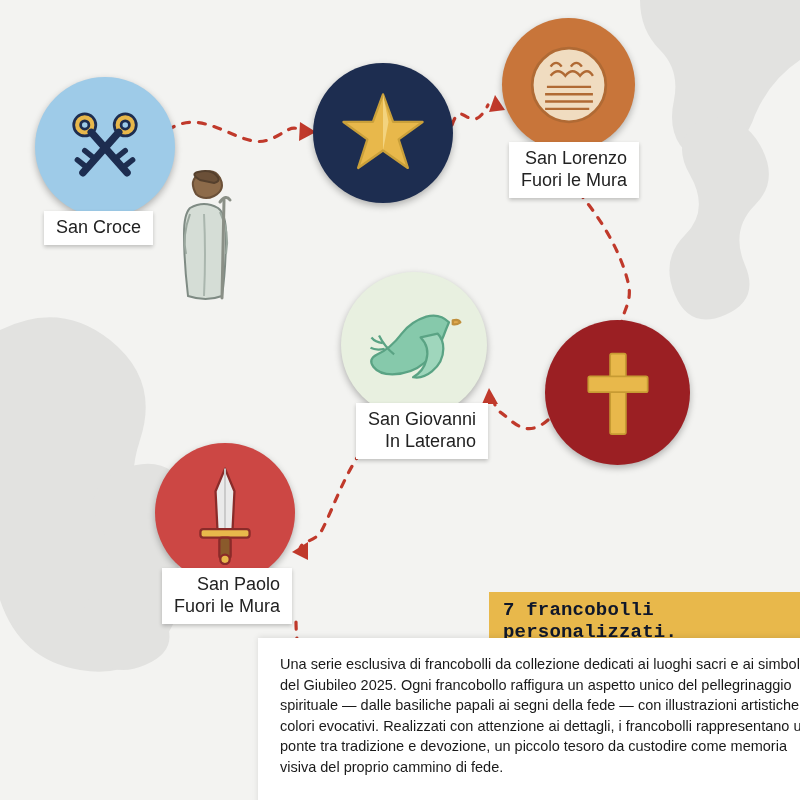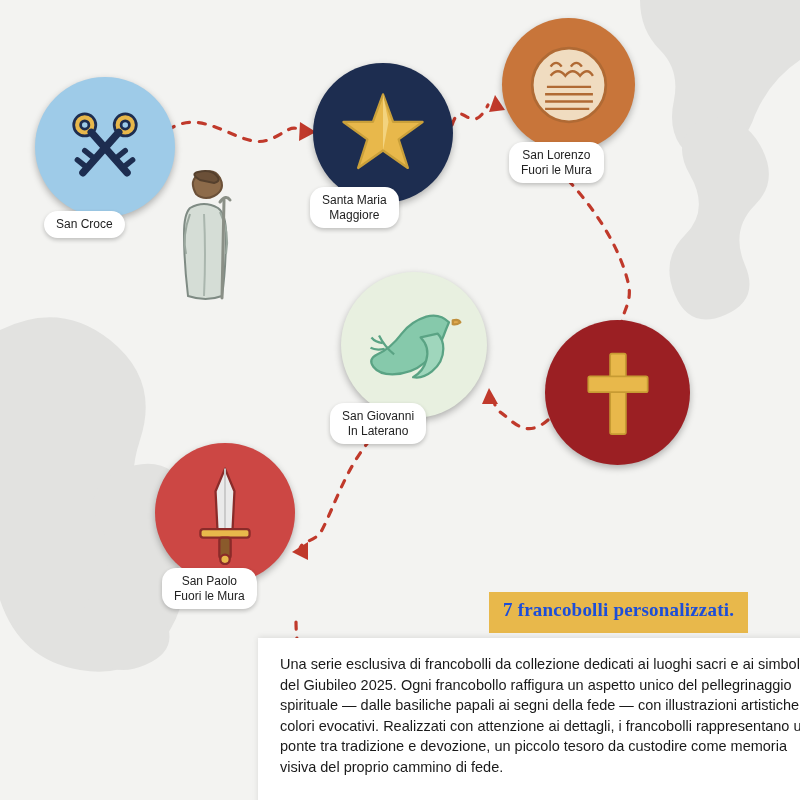--- a/index.html
+++ b/index.html
@@ -39,39 +39,39 @@
     box-shadow: 0 3px 7px rgba(0,0,0,0.28);
     display: flex;
     align-items: center;
     justify-content: center;
   }
   .node svg { display:block; }
 
   .label {
     position: absolute;
     background: #ffffff;
-    border-radius: 14px;
+    border-radius: 0;
     box-shadow: 0 2px 4px rgba(0,0,0,0.22);
     padding: 6px 12px;
-    font-size: 12px;
+    font-size: 18px;
     color: #222;
-    text-align: center;
+    text-align: right;
     line-height: 1.22;
     white-space: pre-line;
   }
 
   .pilgrim {
     position: absolute;
   }
 
   .banner {
     position: absolute;
     background: #e8b84b;
-    color: #1d4ed8;
-    font-family: Liberation Serif, serif;
+    color: #0f172a;
+    font-family: Liberation Mono, monospace;
     font-weight: bold;
     font-size: 19px;
     padding: 7px 14px 12px 14px;
     letter-spacing: 0.2px;
   }
 
   .textbox {
     position: absolute;
     background: #ffffff;
     color: #1a1a1a;
@@ -138,22 +138,20 @@
     </svg>
   </div>
   <div class="label" style="left:44px; top:211px;">San Croce</div>
 
   <div class="node" style="left:313px; top:63px; width:140px; height:140px; background:#1d2d50;">
     <svg width="92" height="92" viewBox="0 0 100 100">
       <polygon points="50,8 61,38 93,38 67,57 77,88 50,69 23,88 33,57 7,38 39,38" fill="#e8b84b" stroke="#caa03a" stroke-width="2.5" stroke-linejoin="round"></polygon>
       <polygon points="50,8 56,38 50,69 50,8" fill="#f3d37e"></polygon>
     </svg>
   </div>
-  <div class="label" style="left:310px; top:187px;">Santa Maria
-Maggiore</div>
 
   <div class="node" style="left:502px; top:18px; width:133px; height:133px; background:#c8753a;">
     <svg width="92" height="92" viewBox="0 0 100 100">
       <circle cx="50" cy="50" r="40" fill="#f0dcc0" stroke="#b06a34" stroke-width="3"></circle>
       <g stroke="#b06a34" stroke-width="2.6" fill="none">
         <path d="M24 60 L76 60 M24 68 L76 68 M24 76 L72 76"></path>
         <path d="M30 40 q8 -10 16 0 q8 -10 16 0 q8 -10 14 0"></path>
         <path d="M26 52 L74 52"></path>
         <path d="M30 30 q6 -8 12 0 M52 30 q6 -8 12 0"></path>
       </g>
@@ -177,21 +175,21 @@
         <path d="M92 26 q-10 -10 -24 -6 q-16 5 -26 18 q-12 16 -26 22 q-10 5 -4 13 q6 8 20 8 q20 0 34 -12 q14 -12 20 -28 q3 -8 6 -15z"></path>
         <path d="M62 42 q10 10 6 24 q-3 12 -14 18 q10 2 20 -6 q12 -10 12 -24 q0 -10 -6 -16z" fill="#9fd6bc"></path>
         <path d="M96 24 q6 -2 8 2 q-4 3 -8 2z" fill="#e0a94e" stroke="#c08f3c"></path>
       </g>
       <g stroke="#5aa384" stroke-width="2.4" fill="none">
         <path d="M34 60 q-10 -8 -16 -20"></path>
         <path d="M22 48 q-8 -1 -12 -6 M24 54 q-9 2 -15 -1"></path>
       </g>
     </svg>
   </div>
-  <div class="label" style="left:330px; top:403px;">San Giovanni
+  <div class="label" style="left:356px; top:403px;">San Giovanni
 In Laterano</div>
 
   <div class="node" style="left:155px; top:443px; width:140px; height:140px; background:#cc4744;">
     <svg width="96" height="104" viewBox="0 0 100 110">
       <g stroke="#8a2b29" stroke-width="2.4" stroke-linejoin="round">
         <path d="M50 8 L60 32 L58 72 L42 72 L40 32 Z" fill="#eaeaea"></path>
         <path d="M50 8 L50 72" stroke="#c9c9c9" stroke-width="2" fill="none"></path>
         <rect x="24" y="72" width="52" height="9" rx="3" fill="#e8b84b"></rect>
         <rect x="44" y="81" width="12" height="22" rx="3" fill="#8a5a2b"></rect>
         <circle cx="50" cy="104" r="5" fill="#e8b84b"></circle>

